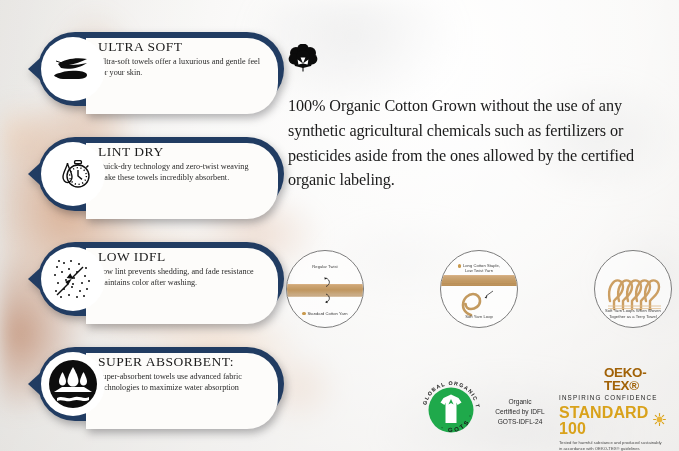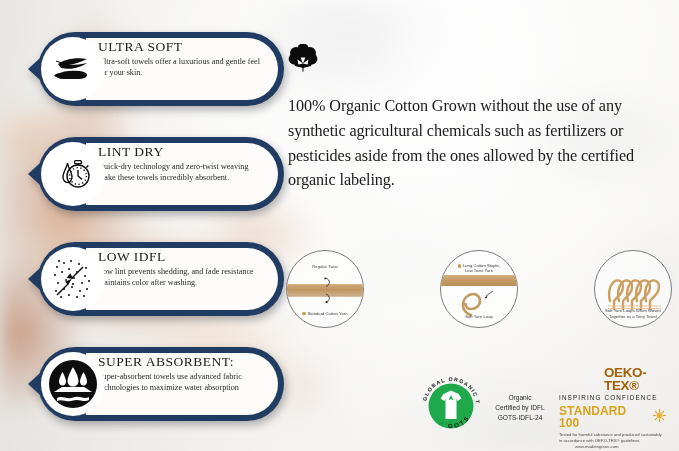--- a/index.html
+++ b/index.html
@@ -77,21 +77,21 @@
   .pill-body {
     position: absolute;
     left: 10px; top: 0;
     width: 246px; height: 74px;
     background: #213c62;
     border-radius: 37px;
   }
   .pill-inner {
     position: absolute;
     left: 58px; top: 6px;
-    width: 192px; height: 62px;
+    width: 192px; height: 76px;
     background: #fdfcfa;
     border-radius: 0 31px 31px 0;
     padding: 2px 11px 0 12px;
     overflow: hidden;
   }
   .pill-title {
     font-family: "Liberation Serif", serif;
     font-size: 13.5px;
     letter-spacing: .5px;
     color: #1b1b1b;
@@ -227,21 +227,21 @@
     line-height: 1;
   }
   #oeko-std-row {
     display: flex;
     align-items: center;
     gap: 4px;
     margin-top: 3px;
   }
   #oeko-standard {
     font-family: "Liberation Sans", sans-serif;
-    font-size: 12px;
+    font-size: 16px;
     font-weight: 700;
     color: #d9a21b;
     letter-spacing: .1px;
     line-height: 1;
   }
   #oeko-fine {
     font-family: "Liberation Sans", sans-serif;
     font-size: 4.2px;
     line-height: 1.45;
     color: #4a4a4a;

